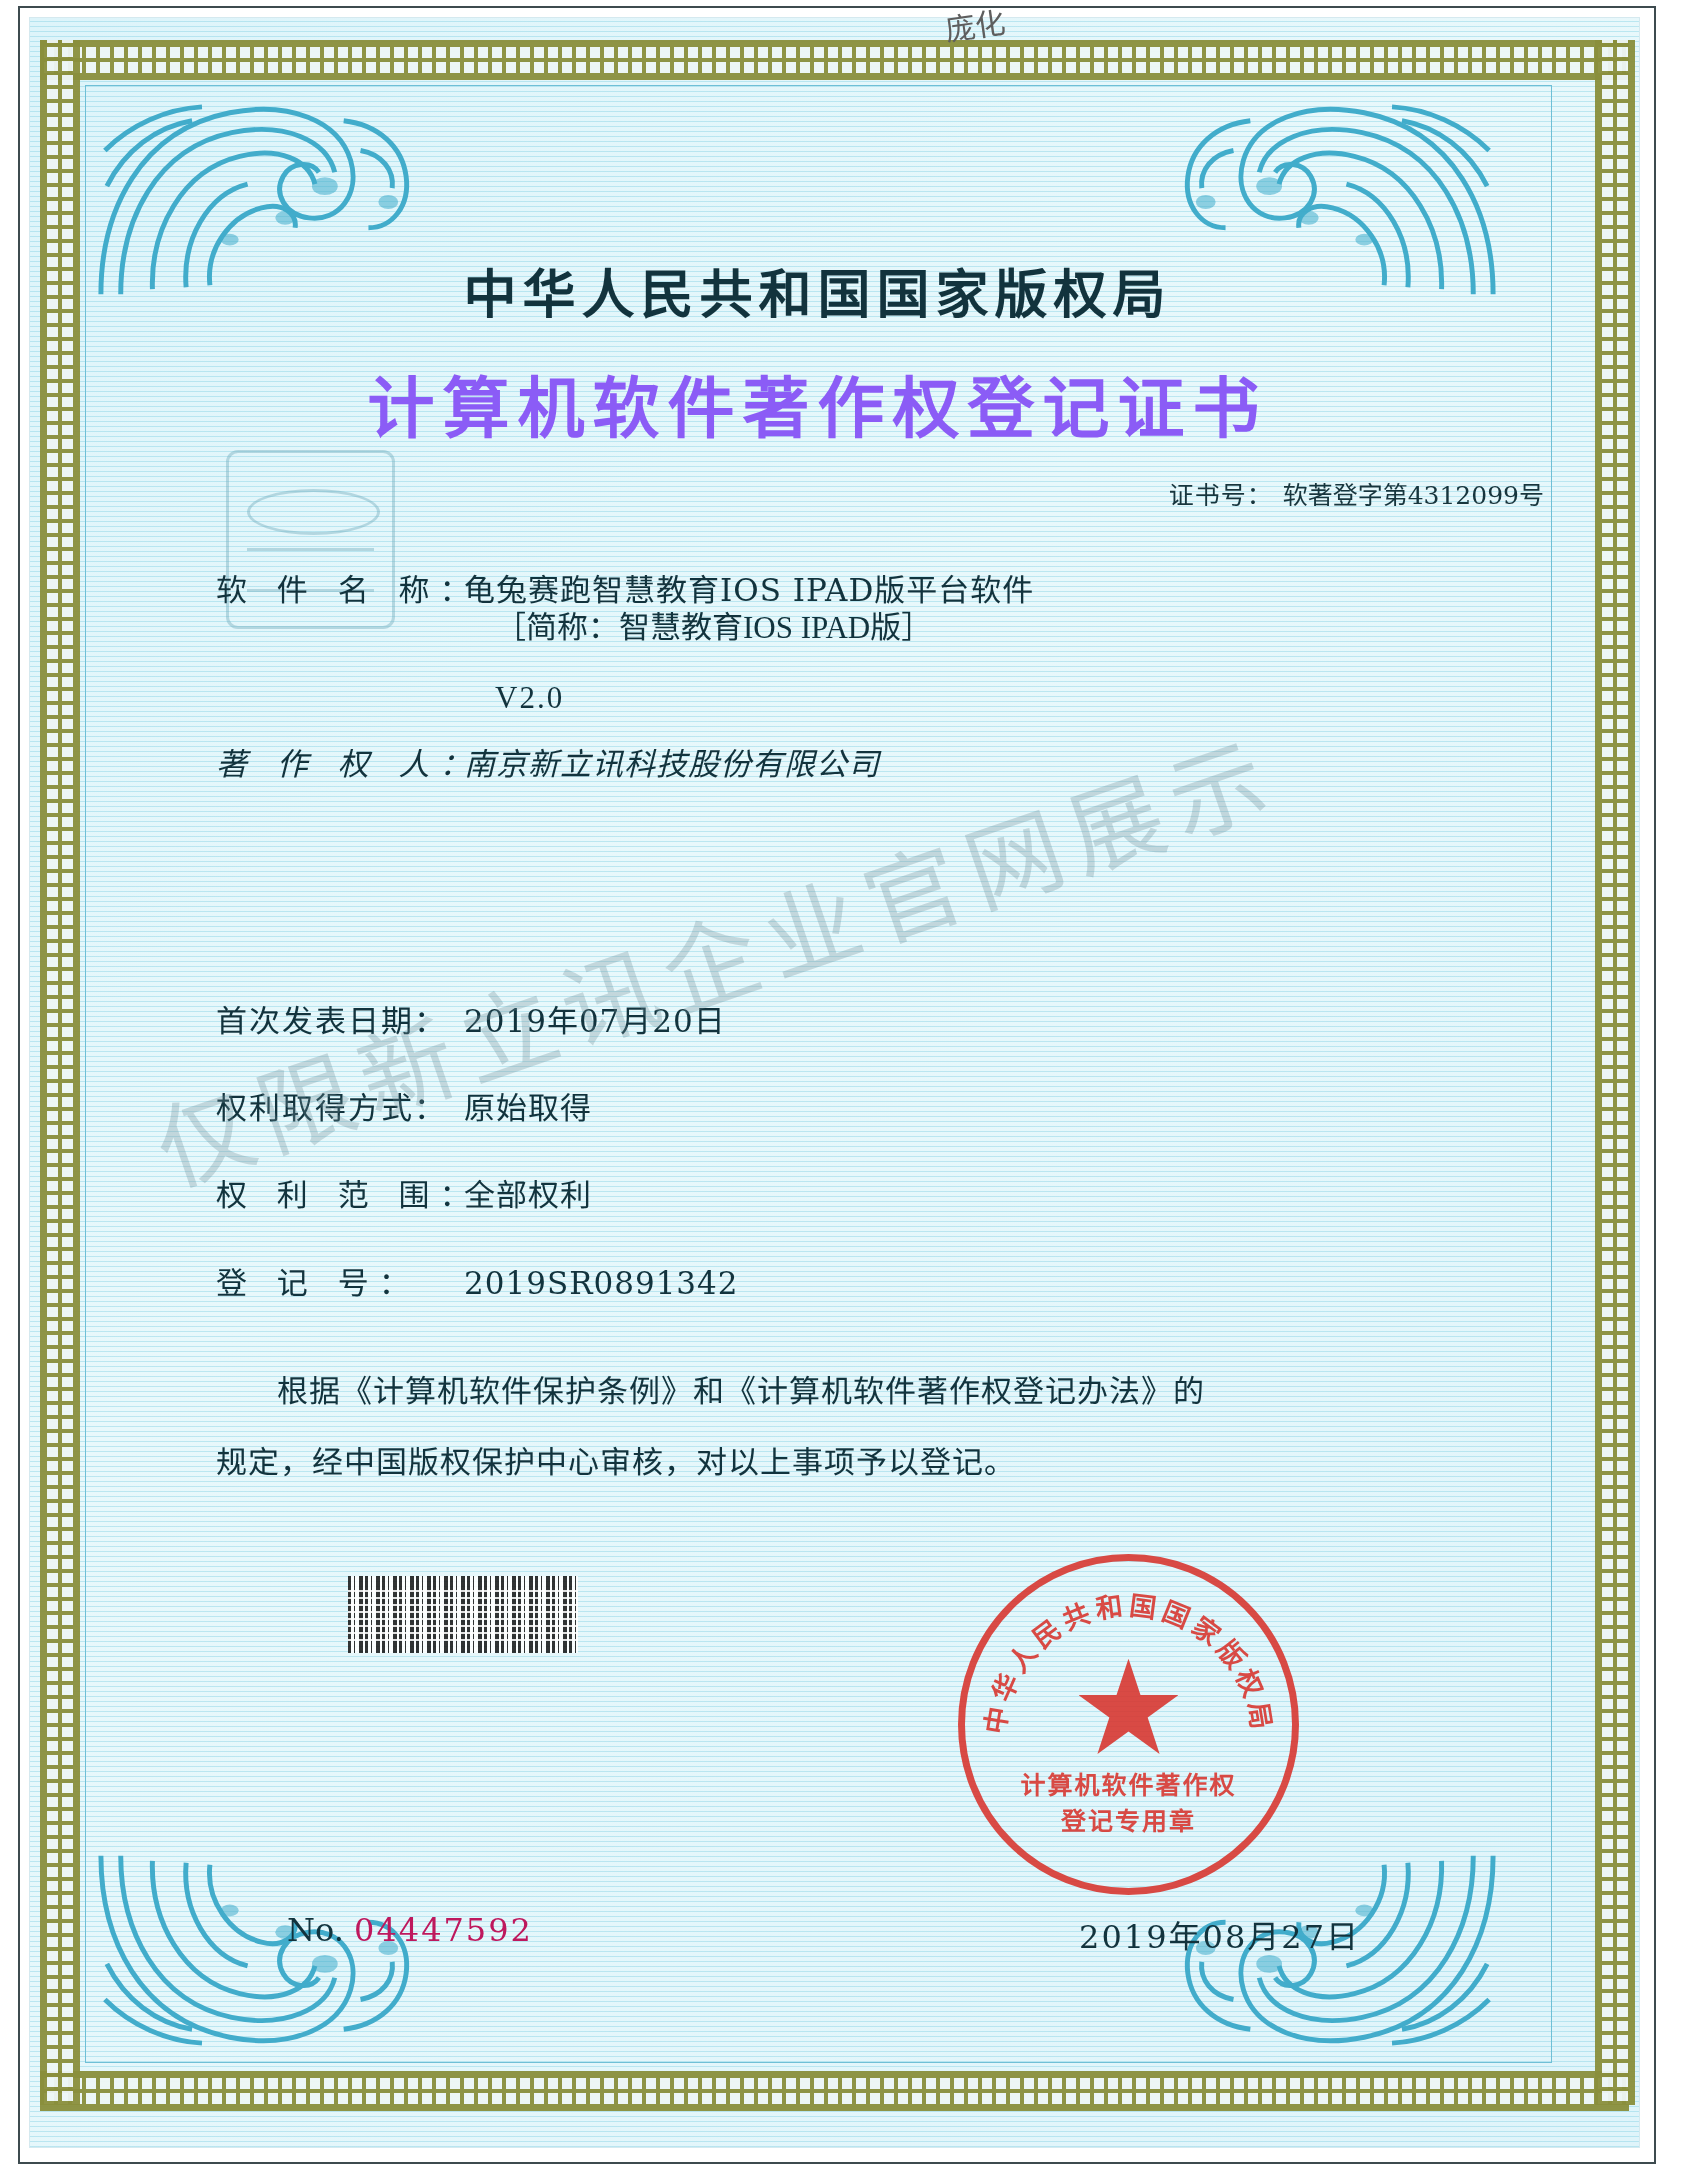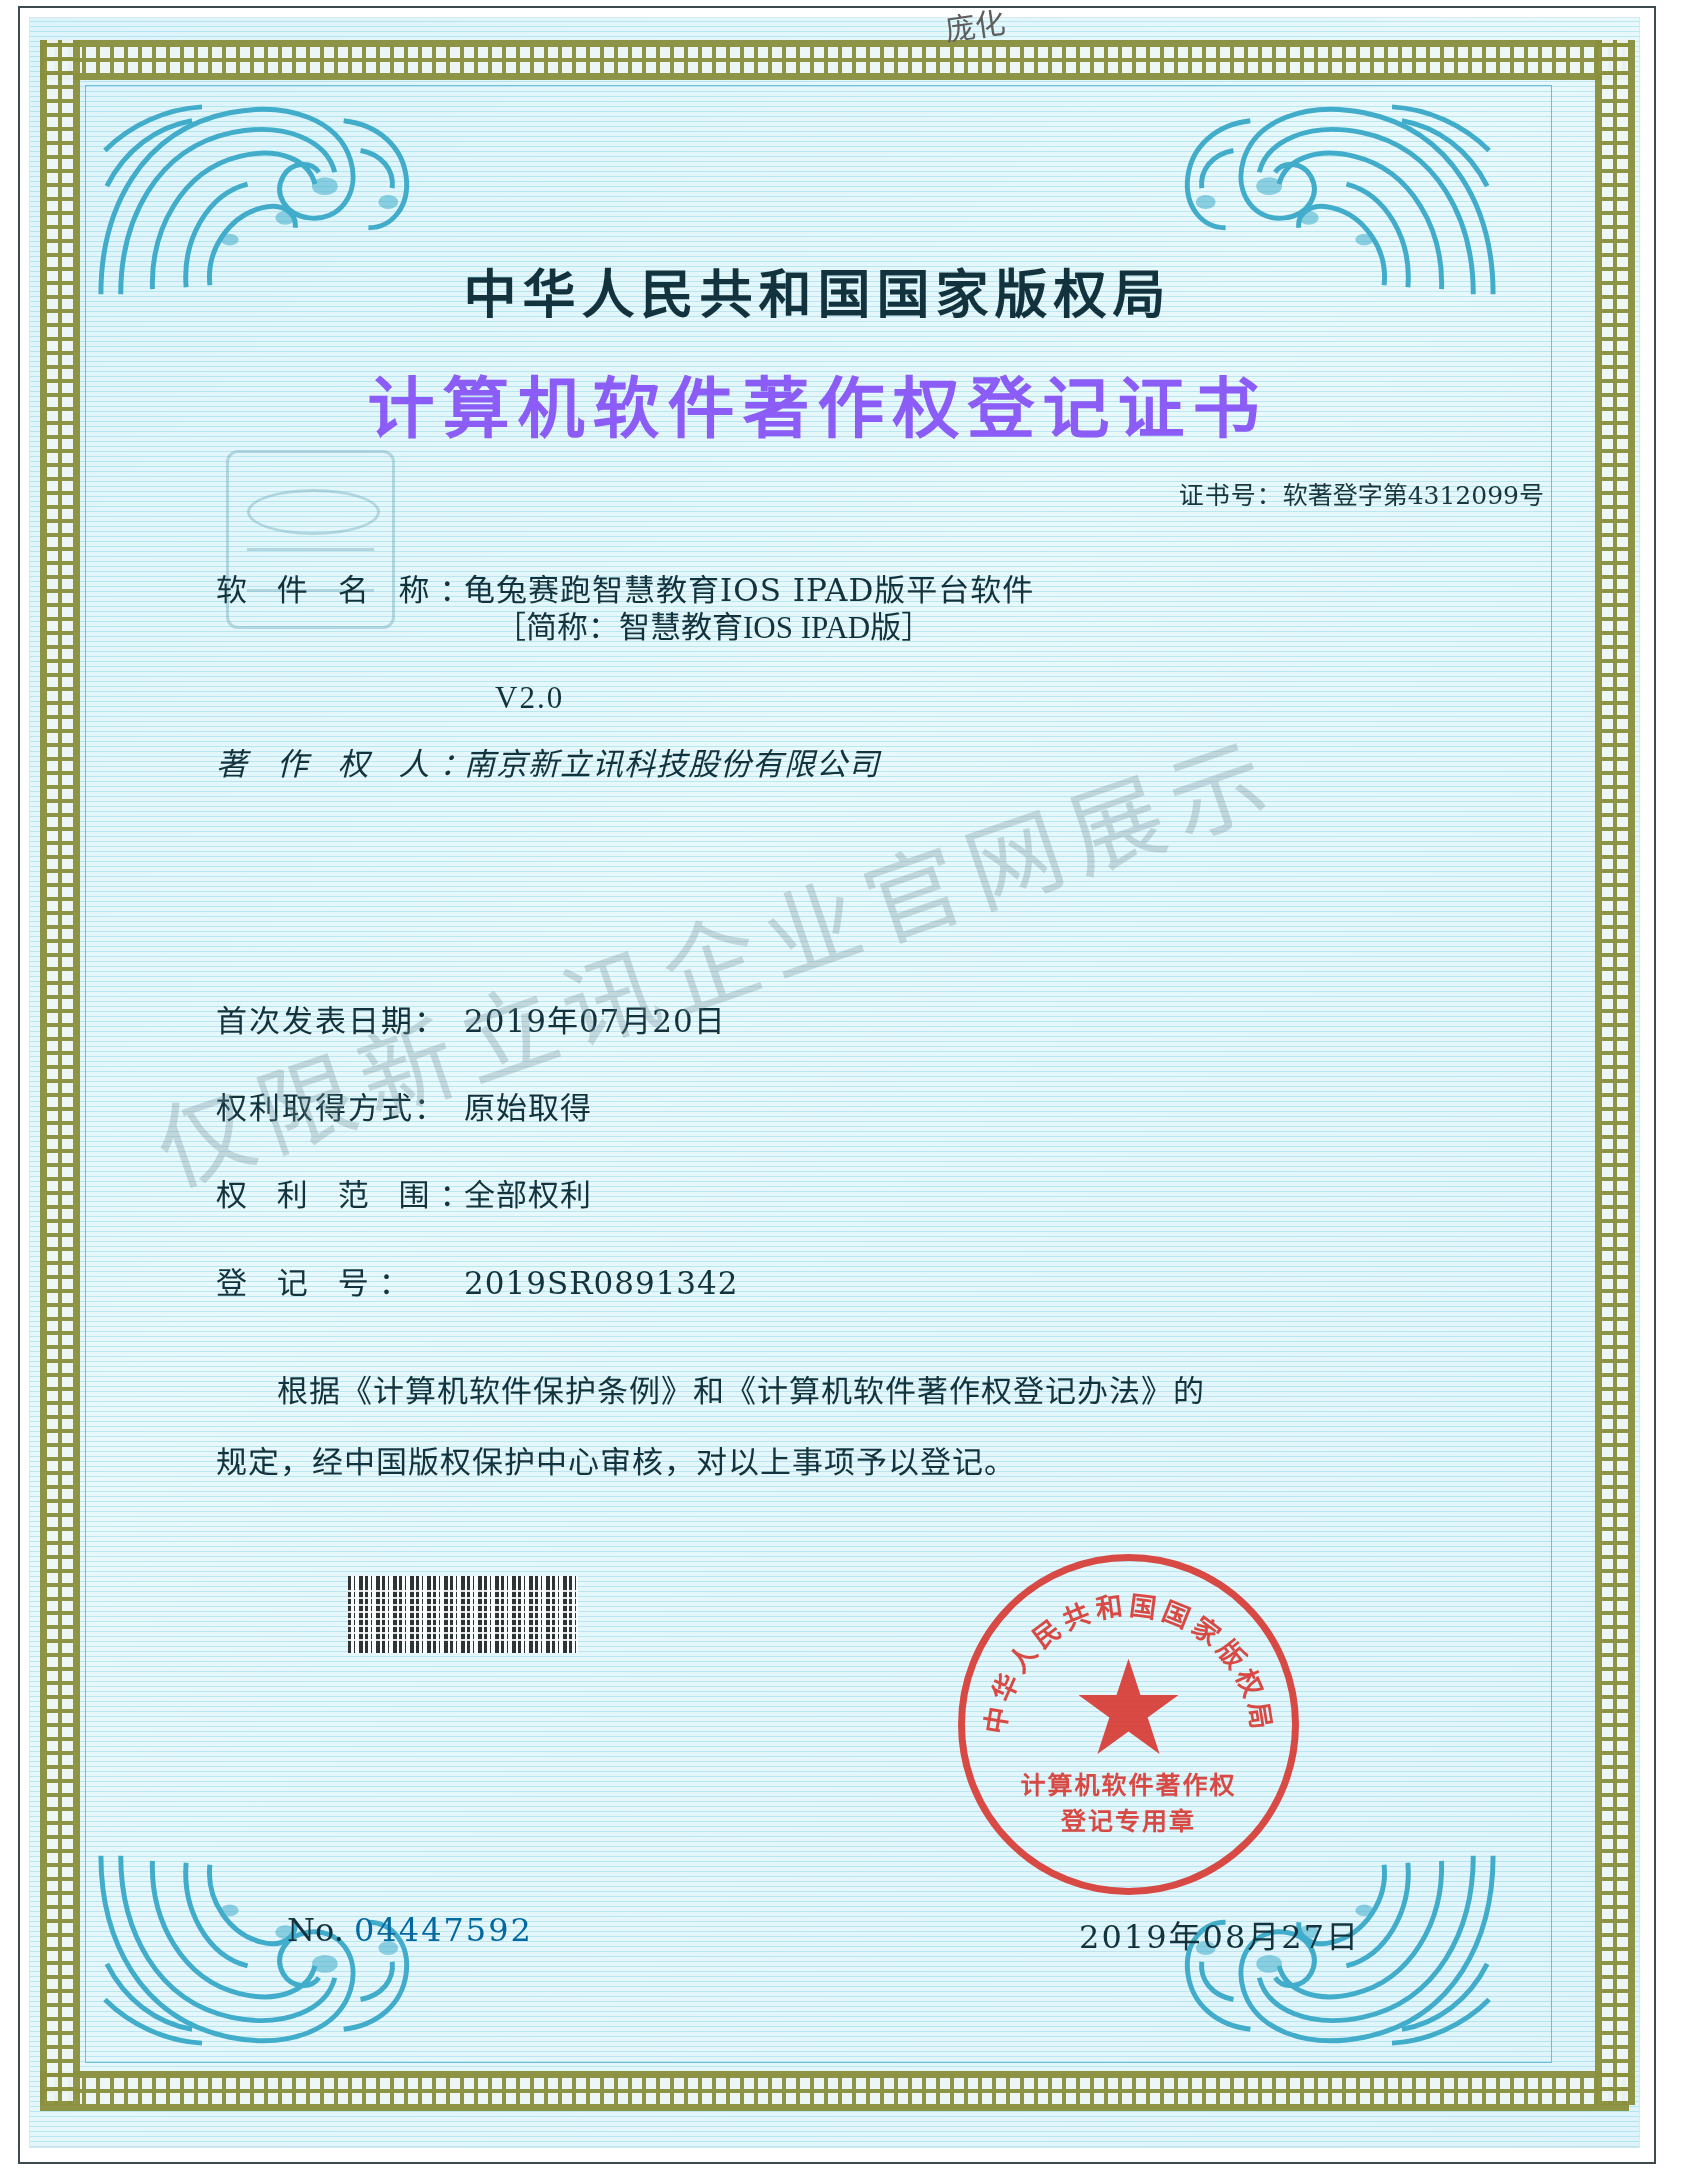--- a/index.html
+++ b/index.html
@@ -138,21 +138,21 @@
 
   #cert-no-line {
     position: absolute;
     right: 139px;
     top: 475px;
     font-size: 25px;
     color: #17353d;
     letter-spacing: 1px;
     font-family: "DejaVu Serif", "Liberation Serif", serif;
   }
-  #cert-no-line .num { letter-spacing: 0px; }
+  #cert-no-line .num { letter-spacing: 0px; margin-left: 10px; }
 
   
   .field-row {
     position: absolute;
     left: 216px;
     width: 1317px;
     font-size: 31px;
     color: #12333d;
     font-family: "DejaVu Serif", "Liberation Serif", serif;
     white-space: nowrap;
@@ -275,21 +275,21 @@
   
   #serial {
     position: absolute;
     left: 287px;
     top: 1911px;
     font-size: 32px;
     color: #12333d;
     font-family: "DejaVu Serif", "Liberation Serif", serif;
   }
   #serial .serial-num {
-    color: #0369a1;
+    color: #be185d;
     letter-spacing: 2px;
   }
   #issue-date {
     position: absolute;
     right: 323px;
     top: 1911px;
     font-size: 32px;
     color: #12333d;
     letter-spacing: 2px;
     font-family: "DejaVu Serif", "Liberation Serif", serif;

